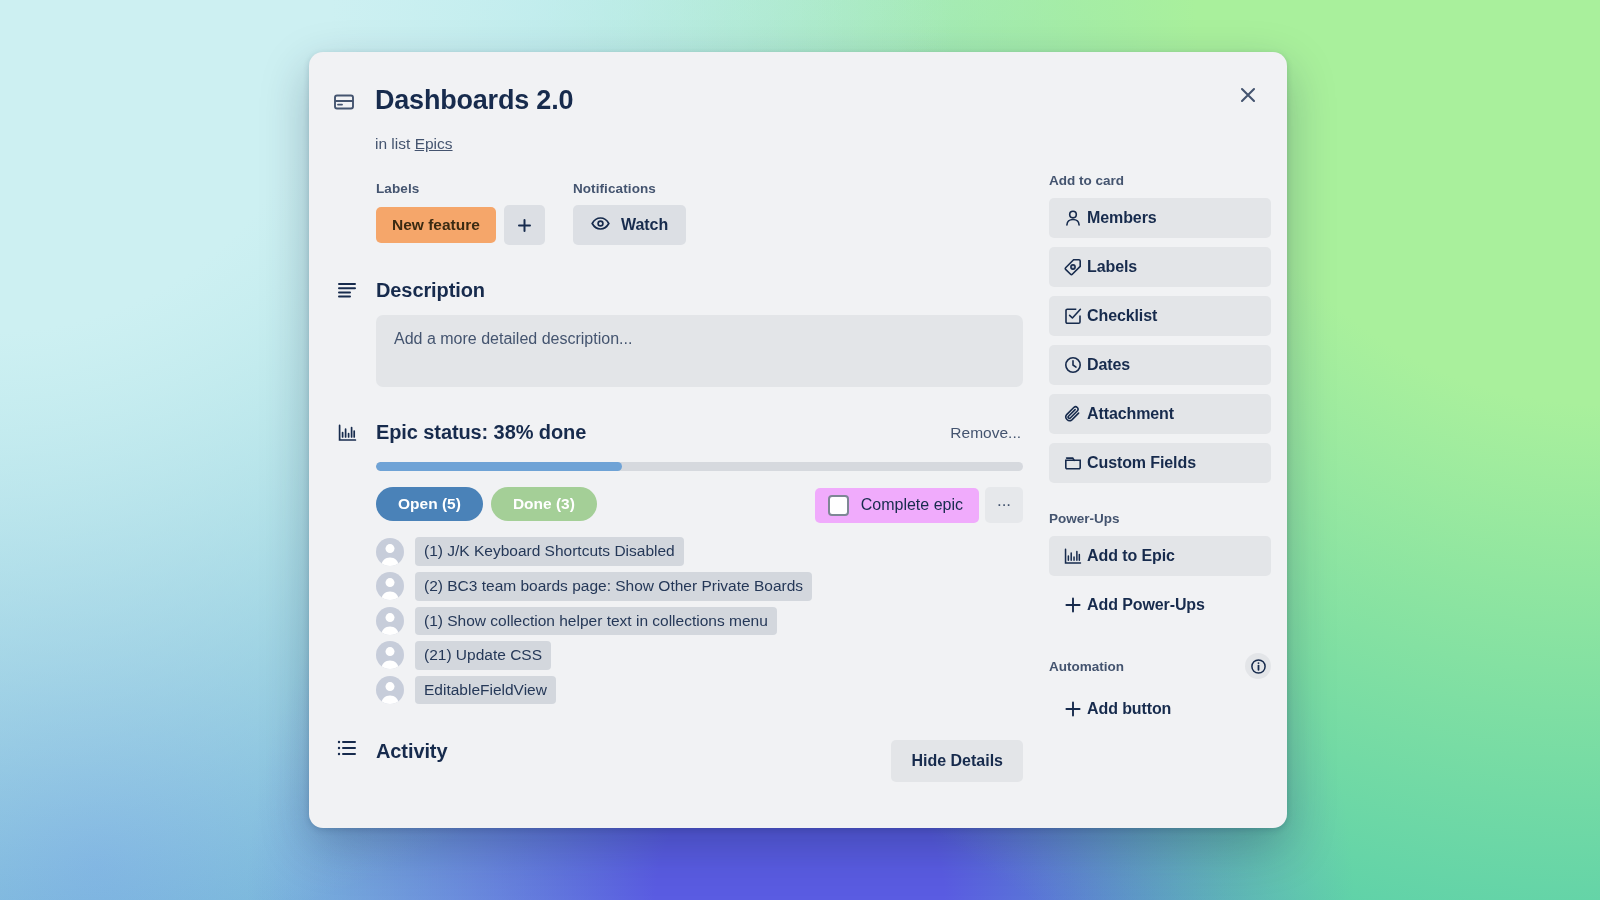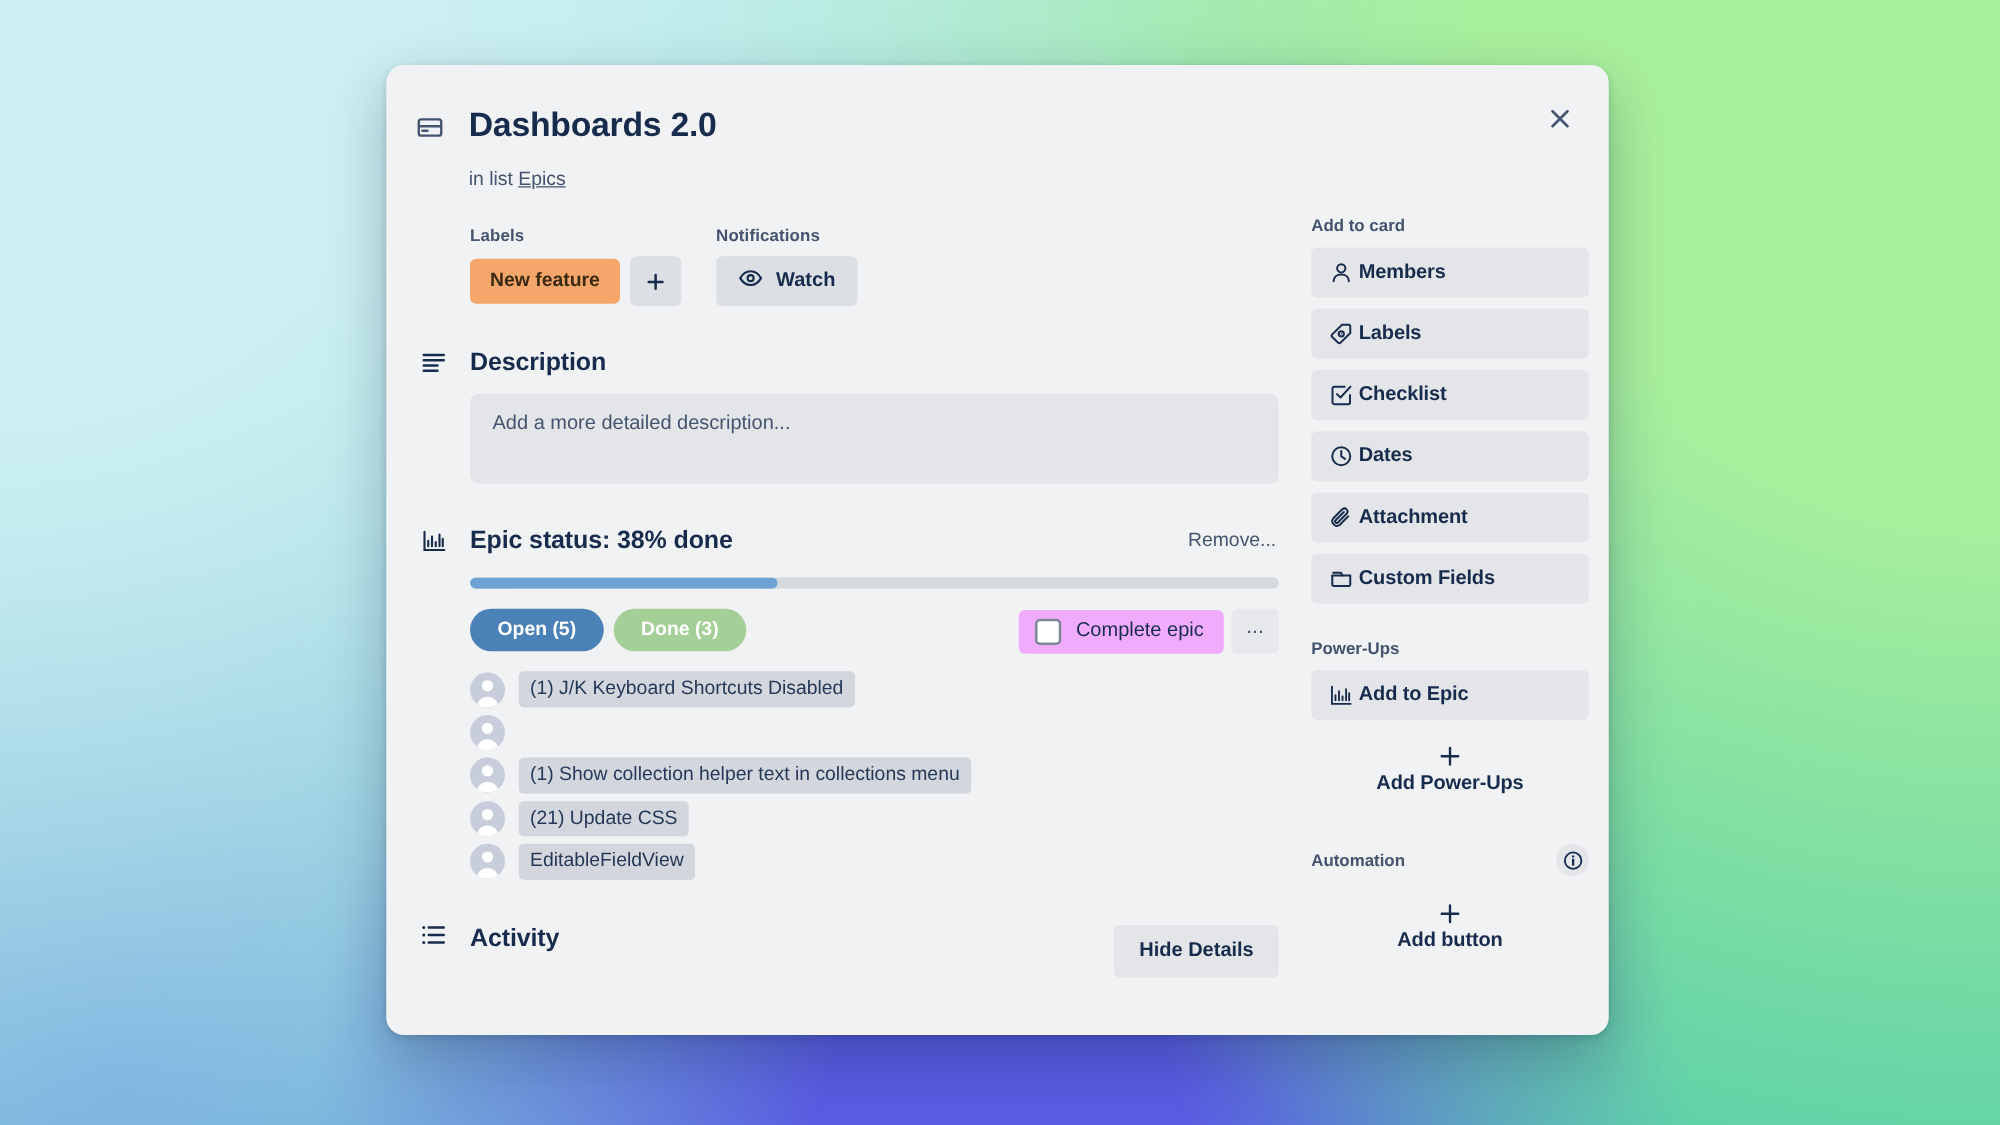--- a/index.html
+++ b/index.html
@@ -308,21 +308,21 @@
     display: flex;
     align-items: center;
     gap: 4px;
     background: #e3e5e8;
     border-radius: 5px;
     padding: 11px 14px;
     margin-bottom: 9px;
     cursor: pointer;
     color: #172b4d;
   }
-  .side-btn.plain { background: transparent; flex-direction: column; }
+  .side-btn.plain { background: transparent; }
   .side-btn span.lbl { font-size: 16px; font-weight: bold; letter-spacing: -.1px; }
   .side-ico { width: 20px; display: flex; justify-content: center; flex: none; }
   .side-ico svg { display: block; }
 </style>
 </head>
 <body>
 
 <div class="modal">
 
   <button class="close-btn" aria-label="Close">
@@ -428,20 +428,21 @@
               </span>
               <span class="task-text">(1) J/K Keyboard Shortcuts Disabled</span>
             </div>
             <div class="task-row">
               <span class="avatar">
                 <svg width="28" height="28" viewBox="0 0 28 28">
                   <circle cx="14" cy="10.6" r="4.5" fill="#fff"></circle>
                   <path d="M5.4 28c0-5.2 3.9-8.6 8.6-8.6s8.6 3.4 8.6 8.6z" fill="#fff"></path>
                 </svg>
               </span>
+              <span class="task-text">(2) BC3 team boards page: Show Other Private Boards</span>
             </div>
             <div class="task-row">
               <span class="avatar">
                 <svg width="28" height="28" viewBox="0 0 28 28">
                   <circle cx="14" cy="10.6" r="4.5" fill="#fff"></circle>
                   <path d="M5.4 28c0-5.2 3.9-8.6 8.6-8.6s8.6 3.4 8.6 8.6z" fill="#fff"></path>
                 </svg>
               </span>
               <span class="task-text">(1) Show collection helper text in collections menu</span>
             </div>

